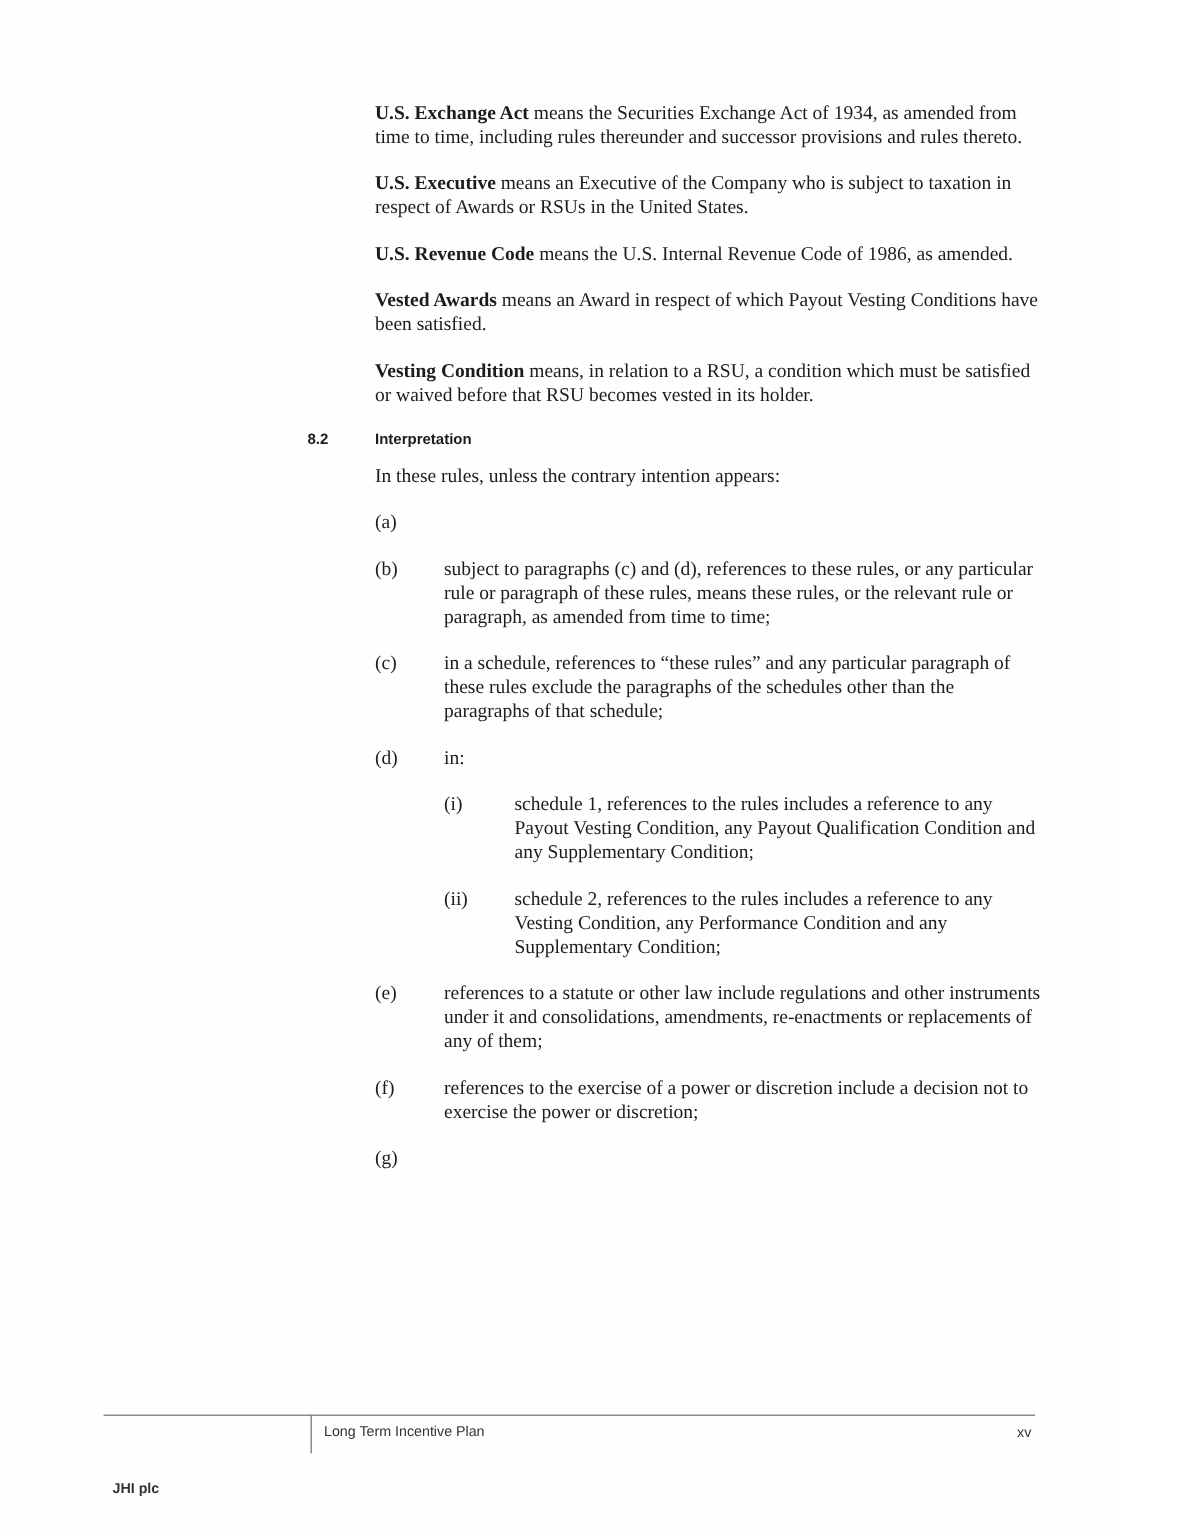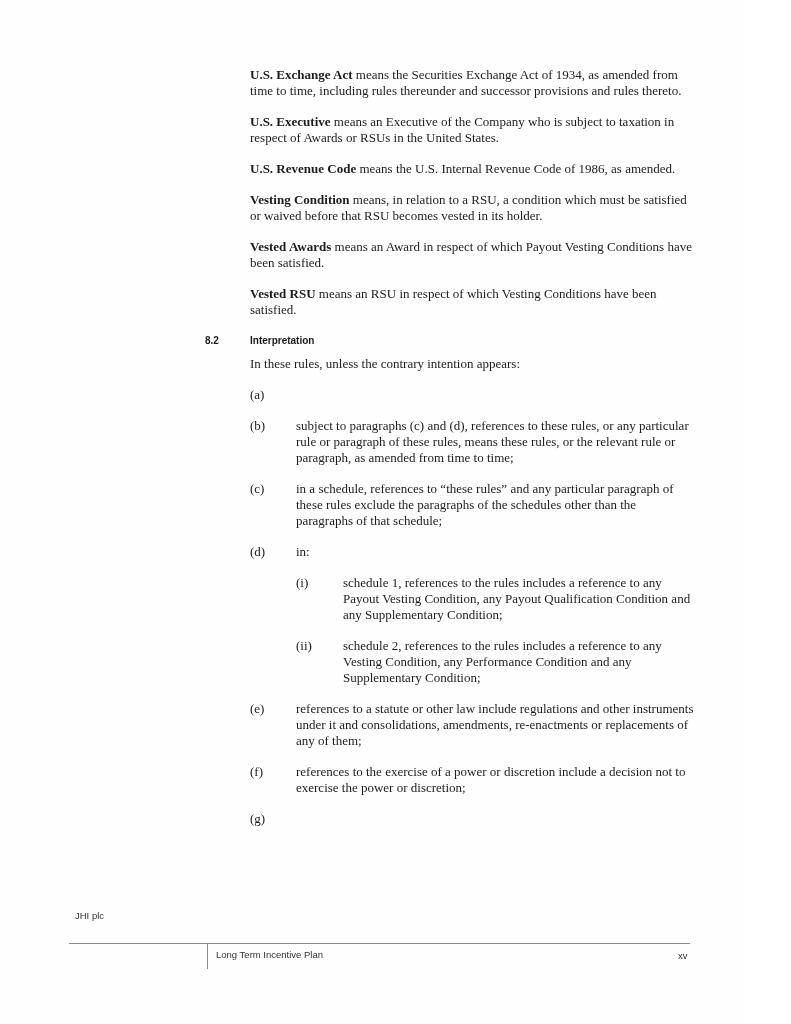--- a/index.html
+++ b/index.html
@@ -49,42 +49,41 @@
     width: 1px; height: 26px;
     background: #8a8a8a;
   }
   .footer-text {
     position: absolute;
     font-family: "Liberation Sans", sans-serif;
     font-size: 9.5px;
     color: #333333;
     line-height: 12px;
   }
-  .f-left  { left: 75px;  top: 910px; }
+  .f-left  { left: 75px;  top: 987px; font-weight: bold; }
   .f-center{ left: 216px; top: 949px; }
   .f-right { left: 678px; top: 950px; }
 </style>
 </head>
 <body>
 
 <div class="page">
   <div class="content">
 
     <p class="def"><b class="term">U.S. Exchange Act</b><span> means the Securities Exchange Act of 1934, as amended from time to time, including rules thereunder and successor provisions and rules thereto.</span></p>
 
     <p class="def"><b class="term">U.S. Executive</b><span> means an Executive of the Company who is subject to taxation in respect of Awards or RSUs in the United States.</span></p>
 
 
     <p class="def justify"><b class="term">U.S. Revenue Code</b><span> means the U.S. Internal Revenue Code of 1986, as amended.</span></p>
 
+    <p class="def"><b class="term">Vested Awards</b><span> means an Award in respect of which Payout Vesting Conditions have been satisfied.</span></p>
+
     <p class="def"><b class="term">Vesting Condition</b><span> means, in relation to a RSU, a condition which must be satisfied or waived before that RSU becomes vested in its holder.</span></p>
 
-    <p class="def"><b class="term">Vested Awards</b><span> means an Award in respect of which Payout Vesting Conditions have been satisfied.</span></p>
-
-    <p class="def"><b class="term">Vested RSU</b><span> means an RSU in respect of which Vesting Conditions have been satisfied.</span></p>
 
     <div class="sec-heading">
       <span class="sec-num">8.2</span>
       <span class="sec-title">Interpretation</span>
     </div>
 
     <p class="intro">In these rules, unless the contrary intention appears:</p>
 
     <div class="li">
       <span class="lbl">(a)</span>

